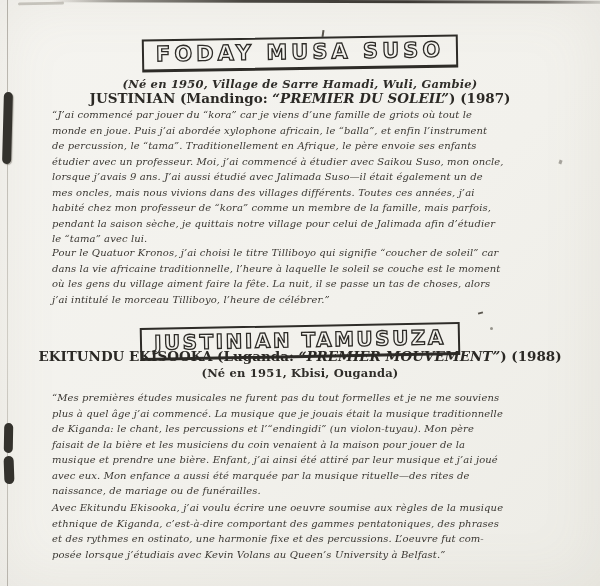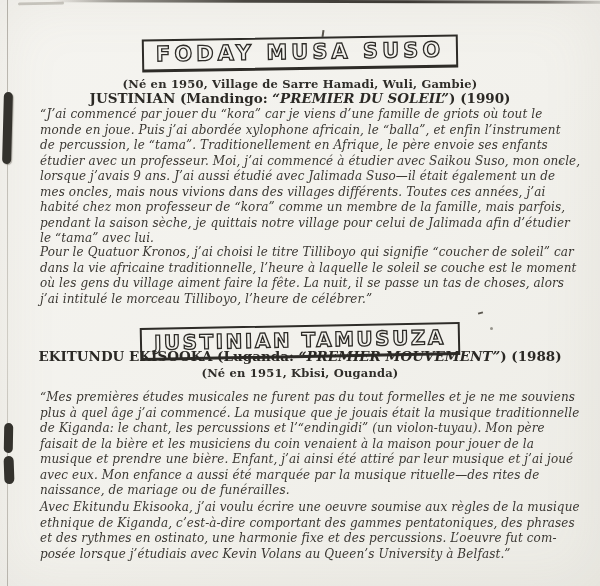--- a/index.html
+++ b/index.html
@@ -53,27 +53,27 @@
   
   .origin {
     font-weight:bold; font-size:11.5px; line-height:14px;
     color:#2f2d29; letter-spacing:0.2px;
   }
   .workline { font-weight:bold; font-size:13.5px; line-height:16px; color:#2b2925; }
   .workline .wtitle { font-style:italic; }
 
   
   .para {
-    position:absolute; left:40px; width:548px;
-    font-style:italic; font-size:12px; line-height:15.5px;
+    position:absolute; left:52px; width:548px;
+    font-style:italic; font-size:10px; line-height:15.5px;
     color:#3a3732; white-space:pre-line; letter-spacing:0.1px;
   }
 
   .pos-title1 { top:37px; }
-  .pos-origin1 { top:73px; }
+  .pos-origin1 { top:73px;font-style:italic; }
   .pos-work1 { top:88px; }
   .pos-para1 { top:107px; }
   .pos-para2 { top:245px; }
   .pos-title2 { top:325px; transform:rotate(0deg); }
   .pos-title2 .handbox { transform:rotate(-1.1deg); }
   .pos-origin2 { top:362px; }
   .pos-work2 { top:346px; }
   .pos-para3 { top:390px; }
   .pos-para4 { top:500px; }
 </style>
@@ -97,21 +97,21 @@
     <span class="handbox">
       <span class="handtext">FODAY MUSA SUSO</span>
     </span>
   </div>
 
   <div class="center-row pos-origin1">
     <span class="origin">(Né en 1950, Village de Sarre Hamadi, Wuli, Gambie)</span>
   </div>
 
   <div class="center-row pos-work1">
-    <span class="workline"><span>JUSTINIAN (Mandingo: </span><span class="wtitle">“PREMIER DU SOLEIL”</span><span>) (1990)</span></span>
+    <span class="workline"><span>JUSTINIAN (Mandingo: </span><span class="wtitle">“PREMIER DU SOLEIL”</span><span>) (1987)</span></span>
   </div>
 
   <div class="para pos-para1">“J’ai commencé par jouer du “kora” car je viens d’une famille de griots où tout le
 monde en joue. Puis j’ai abordée xylophone africain, le “balla”, et enfin l’instrument
 de percussion, le “tama”. Traditionellement en Afrique, le père envoie ses enfants
 étudier avec un professeur. Moi, j’ai commencé à étudier avec Saikou Suso, mon oncle,
 lorsque j’avais 9 ans. J’ai aussi étudié avec Jalimada Suso—il était également un de
 mes oncles, mais nous vivions dans des villages différents. Toutes ces années, j’ai
 habité chez mon professeur de “kora” comme un membre de la famille, mais parfois,
 pendant la saison sèche, je quittais notre village pour celui de Jalimada afin d’étudier

